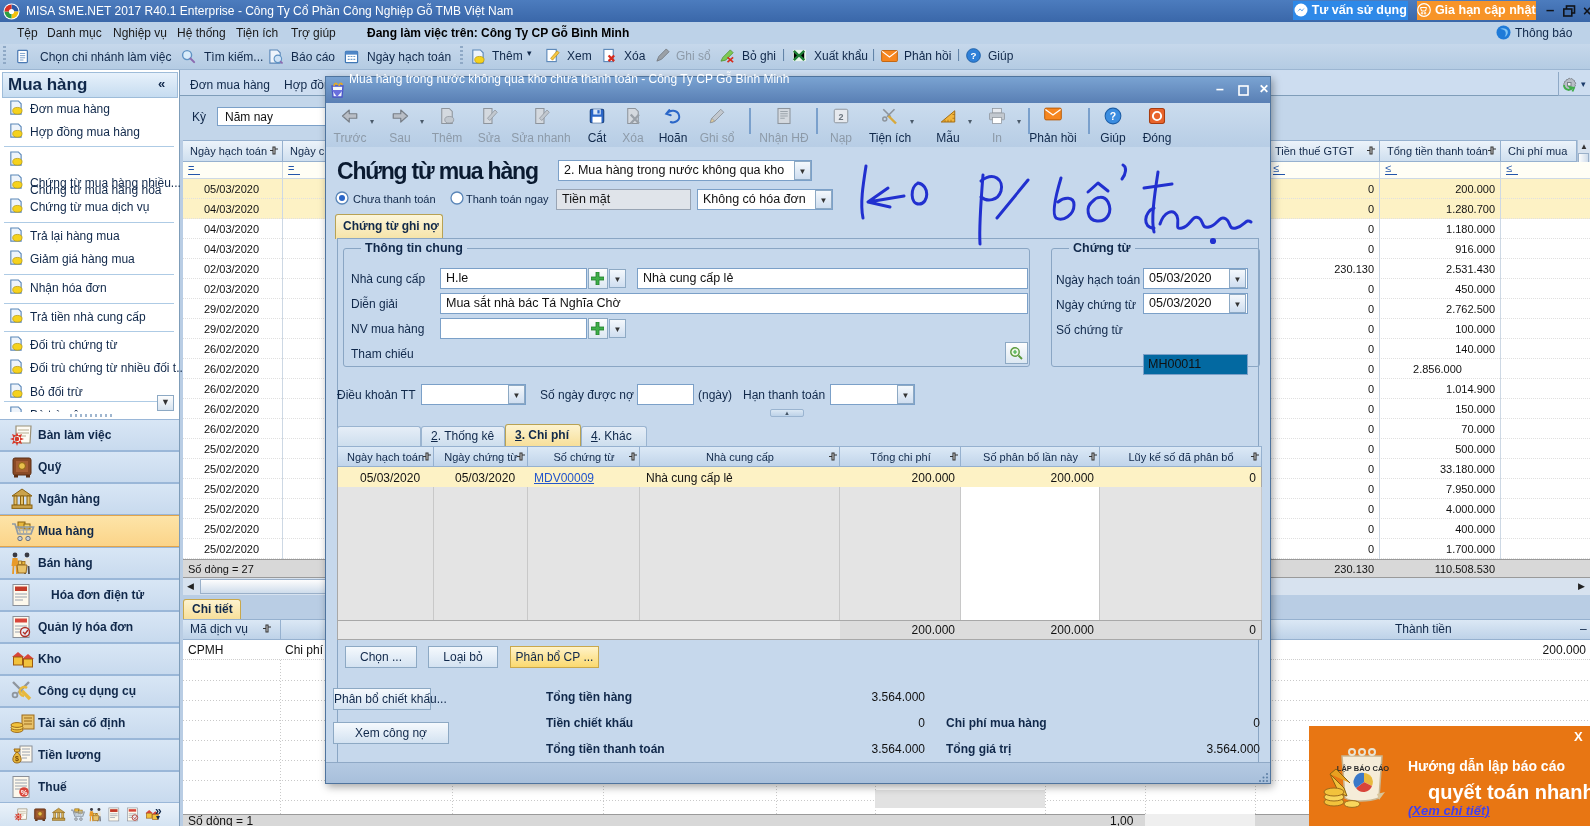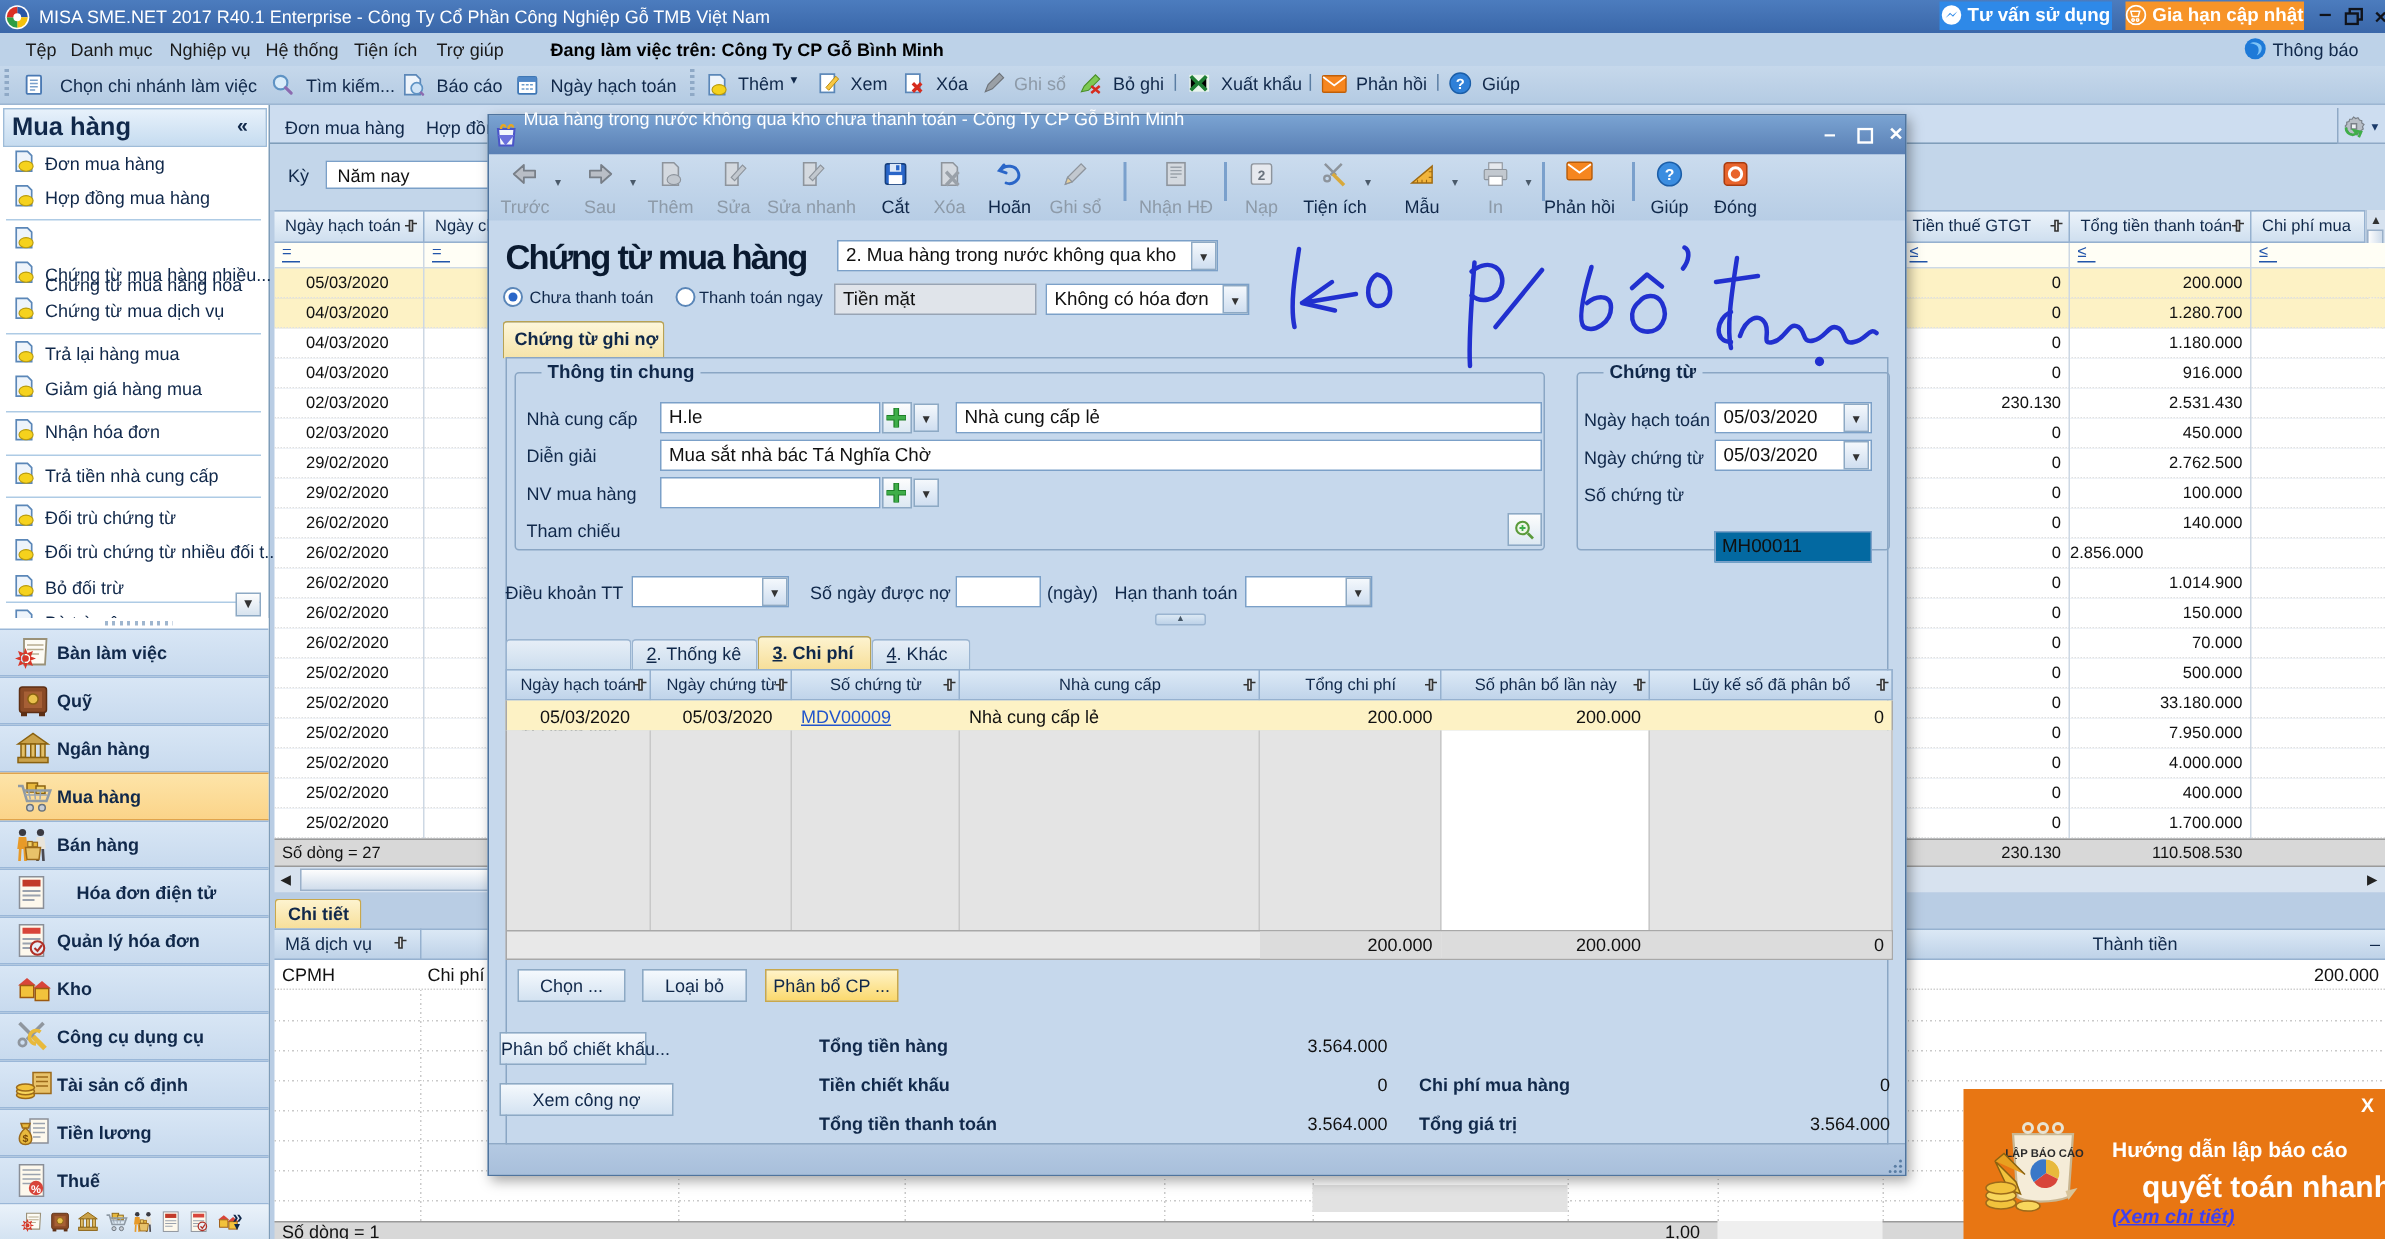--- a/index.html
+++ b/index.html
@@ -195,21 +195,21 @@
 <div class="a" style="left:204px;top:323px;font-size:11px;color:#111;font-weight:normal;white-space:nowrap;">29/02/2020</div>
 <div class="a" style="left:1268px;top:323px;font-size:11px;color:#111;font-weight:normal;white-space:nowrap;width:112px;text-align:right;padding-right:6px;">0</div>
 <div class="a" style="left:1380px;top:323px;font-size:11px;color:#111;font-weight:normal;white-space:nowrap;width:121px;text-align:right;padding-right:6px;">100.000</div>
 <div class="a" style="left:183px;top:339px;width:1407px;height:20px;background:#fff;border-bottom:1px dotted #e0e0e0;"></div>
 <div class="a" style="left:204px;top:343px;font-size:11px;color:#111;font-weight:normal;white-space:nowrap;">26/02/2020</div>
 <div class="a" style="left:1268px;top:343px;font-size:11px;color:#111;font-weight:normal;white-space:nowrap;width:112px;text-align:right;padding-right:6px;">0</div>
 <div class="a" style="left:1380px;top:343px;font-size:11px;color:#111;font-weight:normal;white-space:nowrap;width:121px;text-align:right;padding-right:6px;">140.000</div>
 <div class="a" style="left:183px;top:359px;width:1407px;height:20px;background:#fff;border-bottom:1px dotted #e0e0e0;"></div>
 <div class="a" style="left:204px;top:363px;font-size:11px;color:#111;font-weight:normal;white-space:nowrap;">26/02/2020</div>
 <div class="a" style="left:1268px;top:363px;font-size:11px;color:#111;font-weight:normal;white-space:nowrap;width:112px;text-align:right;padding-right:6px;">0</div>
-<div class="a" style="left:1380px;top:363px;font-size:11px;color:#111;font-weight:normal;white-space:nowrap;width:121px;text-align:left;padding-right:6px;">2.856.000</div>
+<div class="a" style="left:1380px;top:363px;font-size:11px;color:#111;font-weight:normal;white-space:nowrap;width:121px;text-align:center;padding-right:6px;">2.856.000</div>
 <div class="a" style="left:183px;top:379px;width:1407px;height:20px;background:#fff;border-bottom:1px dotted #e0e0e0;"></div>
 <div class="a" style="left:204px;top:383px;font-size:11px;color:#111;font-weight:normal;white-space:nowrap;">26/02/2020</div>
 <div class="a" style="left:1268px;top:383px;font-size:11px;color:#111;font-weight:normal;white-space:nowrap;width:112px;text-align:right;padding-right:6px;">0</div>
 <div class="a" style="left:1380px;top:383px;font-size:11px;color:#111;font-weight:normal;white-space:nowrap;width:121px;text-align:right;padding-right:6px;">1.014.900</div>
 <div class="a" style="left:183px;top:399px;width:1407px;height:20px;background:#fff;border-bottom:1px dotted #e0e0e0;"></div>
 <div class="a" style="left:204px;top:403px;font-size:11px;color:#111;font-weight:normal;white-space:nowrap;">26/02/2020</div>
 <div class="a" style="left:1268px;top:403px;font-size:11px;color:#111;font-weight:normal;white-space:nowrap;width:112px;text-align:right;padding-right:6px;">0</div>
 <div class="a" style="left:1380px;top:403px;font-size:11px;color:#111;font-weight:normal;white-space:nowrap;width:121px;text-align:right;padding-right:6px;">150.000</div>
 <div class="a" style="left:183px;top:419px;width:1407px;height:20px;background:#fff;border-bottom:1px dotted #e0e0e0;"></div>
 <div class="a" style="left:204px;top:423px;font-size:11px;color:#111;font-weight:normal;white-space:nowrap;">26/02/2020</div>

